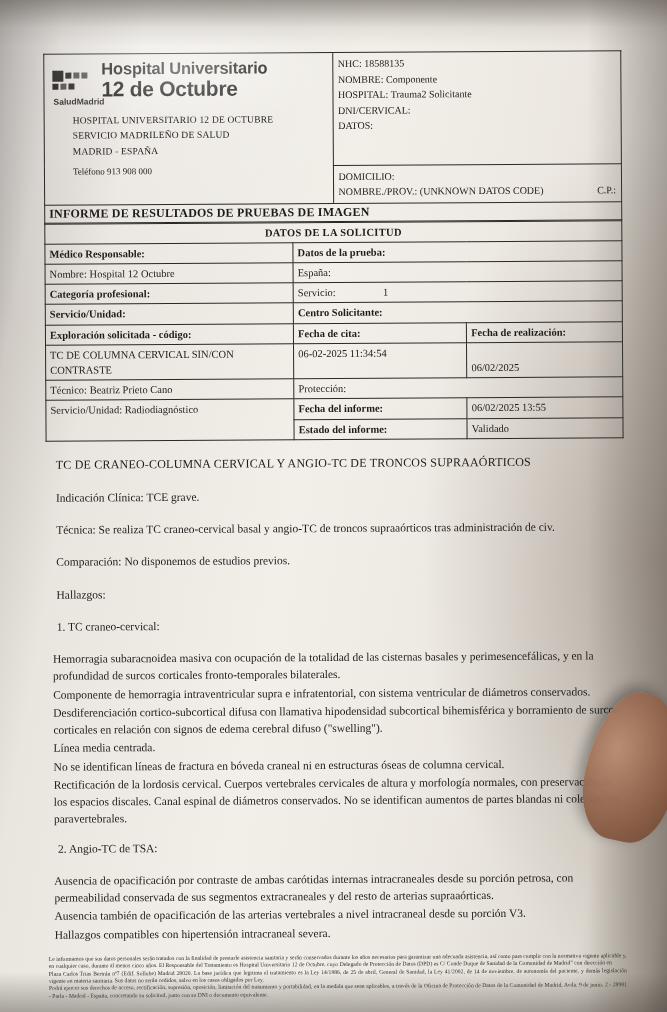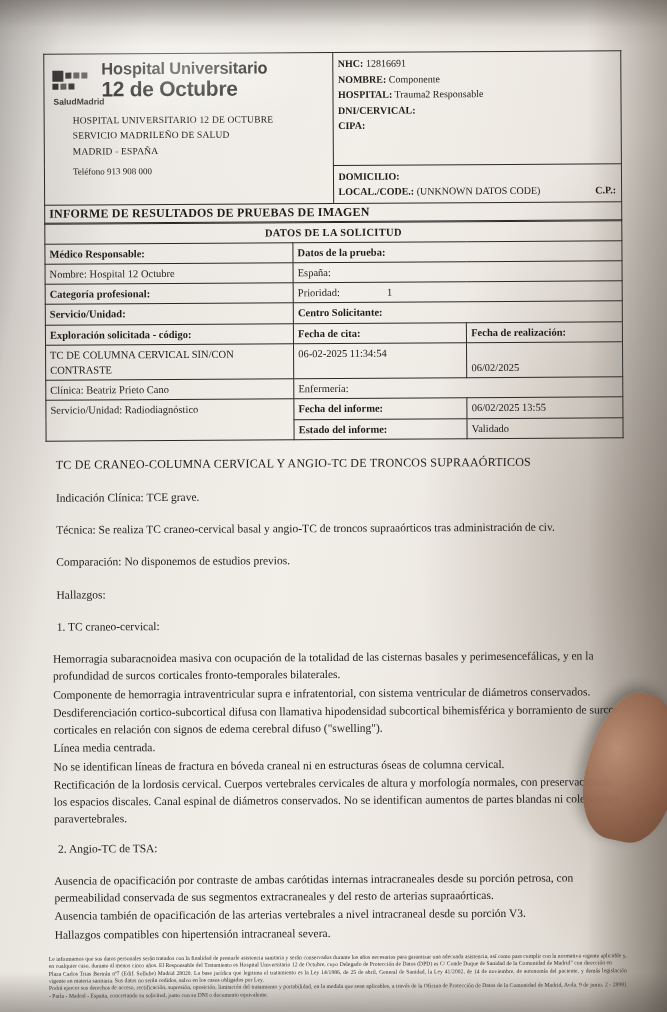--- a/index.html
+++ b/index.html
@@ -108,21 +108,21 @@
     font-size: 8.5px; font-weight: bold; color: #3a3835;
     margin-top: -3px; margin-left: 1px;
   }
   .hosp-lines {
     margin-top: 7px; margin-left: 20px; font-size: 9.5px; line-height: 1.65;
     letter-spacing: 0.2px;
   }
   .tel { margin-top: 6px; margin-left: 20px; font-size: 9px; }
 
   .nhc-cell { padding: 3px 5px !important; line-height: 1.55; font-size: 10px; }
-  .nhc-cell .lbl { font-weight: bold; }
+  .nhc-cell .lbl { font-weight: normal; }
   .spacer-row { height: 28px; }
   .cp-row { display: flex; justify-content: space-between; }
 
   .banner {
     border: 1px solid #2a2927;
     border-top: none;
     font-family: "Liberation Serif", serif;
     font-weight: bold;
     font-size: 12px;
     padding: 1px 4px;
@@ -194,39 +194,39 @@
             <div class="hosp-lines">
               <div>HOSPITAL UNIVERSITARIO 12 DE OCTUBRE</div>
               <div>SERVICIO MADRILEÑO DE SALUD</div>
               <div>MADRID - ESPAÑA</div>
             </div>
             <div class="tel">Teléfono 913 908 000</div>
           </div>
         </td>
         <td class="nhc-cell">
           <div><span class="lbl">NHC:</span>
-            <span>12816691</span></div>
+            <span>18588135</span></div>
           <div><span class="lbl">NOMBRE:</span>
             <span>Componente</span></div>
           <div><span class="lbl">HOSPITAL:</span>
-            <span>Trauma2 Responsable</span></div>
+            <span>Trauma2 Solicitante</span></div>
           <div><span class="lbl">DNI/CERVICAL:</span>
             <span></span></div>
-          <div><span class="lbl">CIPA:</span>
+          <div><span class="lbl">DATOS:</span>
             <span></span></div>
           <div class="spacer-row"></div>
         </td>
       </tr>
       <tr>
         <td class="nhc-cell">
           <div><span class="lbl">DOMICILIO:</span>
             <span></span></div>
           <div class="cp-row">
             <span>
-              <span class="lbl">LOCAL./CODE.:</span>
+              <span class="lbl">NOMBRE./PROV.:</span>
               <span>(UNKNOWN DATOS CODE)</span>
             </span>
             <span class="lbl">C.P.:</span>
           </div>
         </td>
       </tr>
     </tbody>
       </table>
 
     <div class="banner">INFORME DE RESULTADOS DE PRUEBAS DE IMAGEN</div>
@@ -246,46 +246,46 @@
           <span>Hospital 12 Octubre</span>
         </td>
         <td colspan="2">
           <span class="k">España:</span>
           <span></span>
         </td>
       </tr>
       <tr>
         <td class="k">Categoría profesional:</td>
         <td colspan="2">
-          <span class="k">Prioridad:</span>
+          <span class="k">Servicio:</span>
           <span style="display:inline-block;width:42px"></span>
           <span>1</span>
         </td>
       </tr>
       <tr>
         <td class="k">Servicio/Unidad:</td>
         <td colspan="2" class="k">Centro Solicitante:</td>
       </tr>
       <tr>
         <td class="k">Exploración solicitada - código:</td>
         <td class="k col-b">Fecha de cita:</td>
         <td class="k col-c">Fecha de realización:</td>
       </tr>
       <tr>
         <td>TC DE COLUMNA CERVICAL SIN/CON CONTRASTE</td>
         <td>06-02-2025 11:34:54</td>
         <td style="vertical-align:bottom">06/02/2025</td>
       </tr>
       <tr>
         <td>
-          <span class="k">Clínica:</span>
+          <span class="k">Técnico:</span>
           <span>Beatriz Prieto Cano</span>
         </td>
         <td colspan="2">
-          <span class="k">Enfermería:</span>
+          <span class="k">Protección:</span>
           <span></span>
         </td>
       </tr>
       <tr>
         <td rowspan="2">
           <span class="k">Servicio/Unidad:</span>
           <span class="k">Radiodiagnóstico</span>
         </td>
         <td class="k">Fecha del informe:</td>
         <td>06/02/2025 13:55</td>

